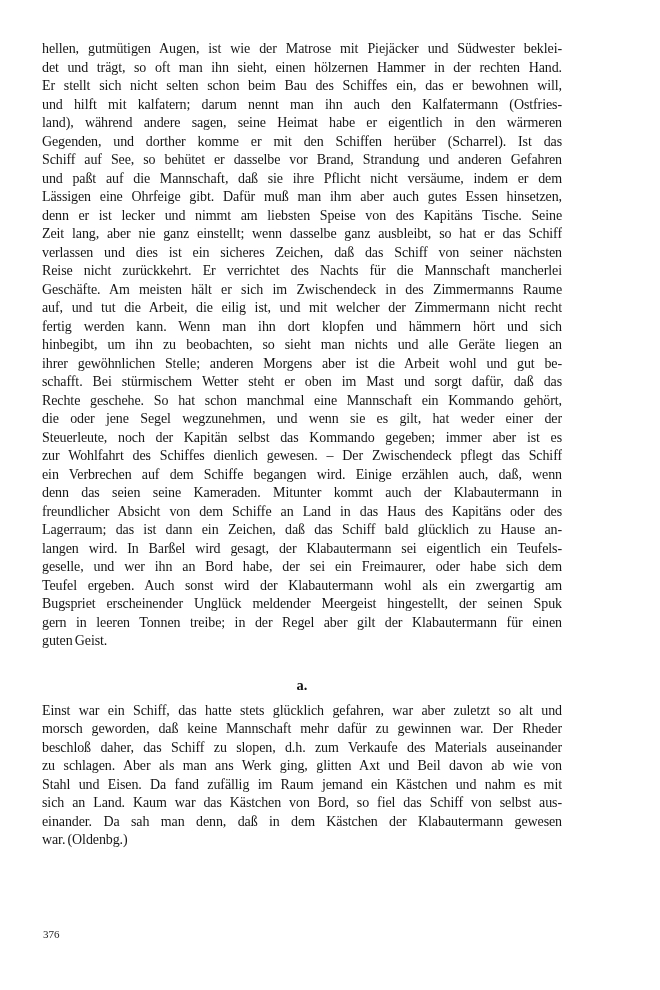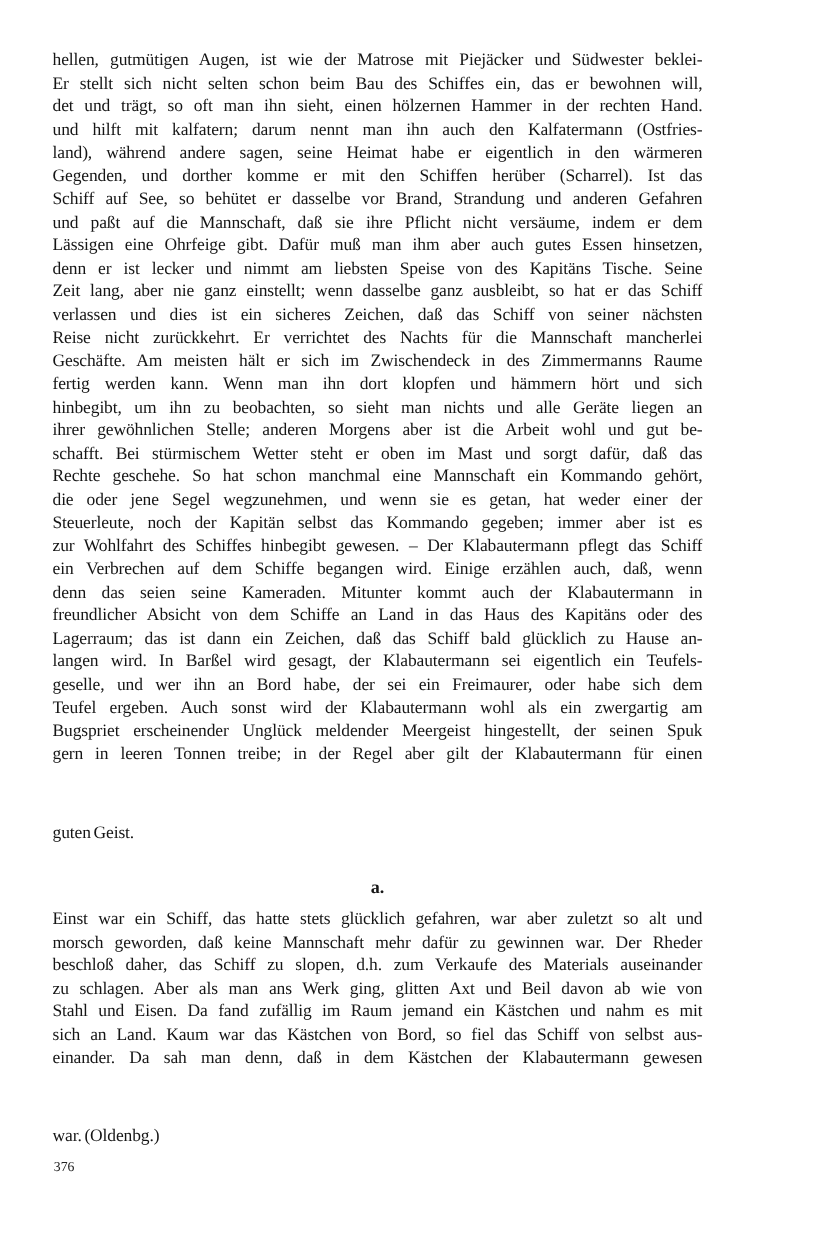--- a/index.html
+++ b/index.html
@@ -29,21 +29,20 @@
     overflow: hidden;
     text-align: justify;
     text-align-last: justify;
     letter-spacing: -0.1px;
     word-spacing: -1.2px;
     white-space: normal;
   }
   .line.last {
     text-align: center;
     text-align-last: left;
-    margin-top: 44px;
   }
   .heading {
     margin-top: 25px;
     height: 19px;
     line-height: 19px;
     text-align: center;
     font-weight: bold;
     font-size: 14.5px;
   }
   .tale {
@@ -60,41 +59,42 @@
 </style>
 </head>
 <body>
 
 <div class="page">
   <div class="text-col">
 
     <div class="para">
       <div>
           <div class="line">hellen, gutmütigen Augen, ist wie der Matrose mit Piejäcker und Südwester beklei-</div>
+          <div class="line">det und trägt, so oft man ihn sieht, einen hölzernen Hammer in der rechten Hand.</div>
           <div class="line">Er stellt sich nicht selten schon beim Bau des Schiffes ein, das er bewohnen will,</div>
-          <div class="line">det und trägt, so oft man ihn sieht, einen hölzernen Hammer in der rechten Hand.</div>
           <div class="line">und hilft mit kalfatern; darum nennt man ihn auch den Kalfatermann (Ostfries-</div>
           <div class="line">land), während andere sagen, seine Heimat habe er eigentlich in den wärmeren</div>
           <div class="line">Gegenden, und dorther komme er mit den Schiffen herüber (Scharrel). Ist das</div>
           <div class="line">Schiff auf See, so behütet er dasselbe vor Brand, Strandung und anderen Gefahren</div>
           <div class="line">und paßt auf die Mannschaft, daß sie ihre Pflicht nicht versäume, indem er dem</div>
           <div class="line">Lässigen eine Ohrfeige gibt. Dafür muß man ihm aber auch gutes Essen hinsetzen,</div>
           <div class="line">denn er ist lecker und nimmt am liebsten Speise von des Kapitäns Tische. Seine</div>
           <div class="line">Zeit lang, aber nie ganz einstellt; wenn dasselbe ganz ausbleibt, so hat er das Schiff</div>
           <div class="line">verlassen und dies ist ein sicheres Zeichen, daß das Schiff von seiner nächsten</div>
           <div class="line">Reise nicht zurückkehrt. Er verrichtet des Nachts für die Mannschaft mancherlei</div>
           <div class="line">Geschäfte. Am meisten hält er sich im Zwischendeck in des Zimmermanns Raume</div>
+          <div class="line">auf, und tut die Arbeit, die eilig ist, und mit welcher der Zimmermann nicht recht</div>
           <div class="line">fertig werden kann. Wenn man ihn dort klopfen und hämmern hört und sich</div>
           <div class="line">hinbegibt, um ihn zu beobachten, so sieht man nichts und alle Geräte liegen an</div>
           <div class="line">ihrer gewöhnlichen Stelle; anderen Morgens aber ist die Arbeit wohl und gut be-</div>
           <div class="line">schafft. Bei stürmischem Wetter steht er oben im Mast und sorgt dafür, daß das</div>
           <div class="line">Rechte geschehe. So hat schon manchmal eine Mannschaft ein Kommando gehört,</div>
-          <div class="line">die oder jene Segel wegzunehmen, und wenn sie es getan, hat weder einer der</div>
+          <div class="line">die oder jene Segel wegzunehmen, und wenn sie es gilt, hat weder einer der</div>
           <div class="line">Steuerleute, noch der Kapitän selbst das Kommando gegeben; immer aber ist es</div>
-          <div class="line">zur Wohlfahrt des Schiffes hinbegibt gewesen. – Der Klabautermann pflegt das Schiff</div>
+          <div class="line">zur Wohlfahrt des Schiffes dienlich gewesen. – Der Zwischendeck pflegt das Schiff</div>
           <div class="line">ein Verbrechen auf dem Schiffe begangen wird. Einige erzählen auch, daß, wenn</div>
           <div class="line">denn das seien seine Kameraden. Mitunter kommt auch der Klabautermann in</div>
           <div class="line">freundlicher Absicht von dem Schiffe an Land in das Haus des Kapitäns oder des</div>
           <div class="line">Lagerraum; das ist dann ein Zeichen, daß das Schiff bald glücklich zu Hause an-</div>
           <div class="line">langen wird. In Barßel wird gesagt, der Klabautermann sei eigentlich ein Teufels-</div>
           <div class="line">geselle, und wer ihn an Bord habe, der sei ein Freimaurer, oder habe sich dem</div>
           <div class="line">Teufel ergeben. Auch sonst wird der Klabautermann wohl als ein zwergartig am</div>
           <div class="line">Bugspriet erscheinender Unglück meldender Meergeist hingestellt, der seinen Spuk</div>
           <div class="line">gern in leeren Tonnen treibe; in der Regel aber gilt der Klabautermann für einen</div>
         </div>

